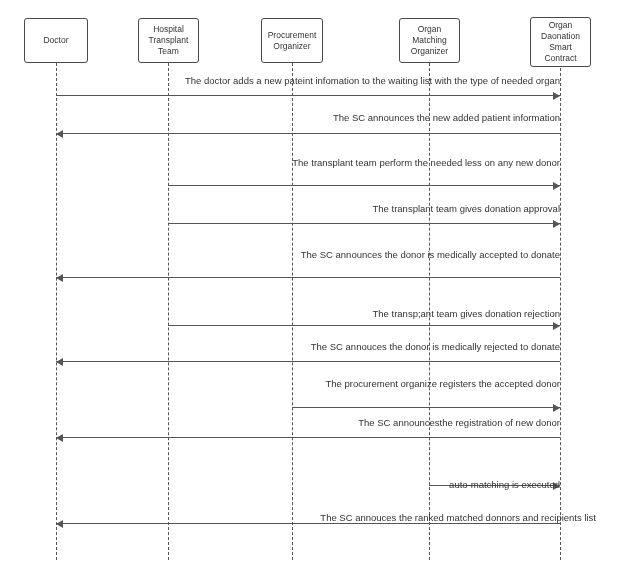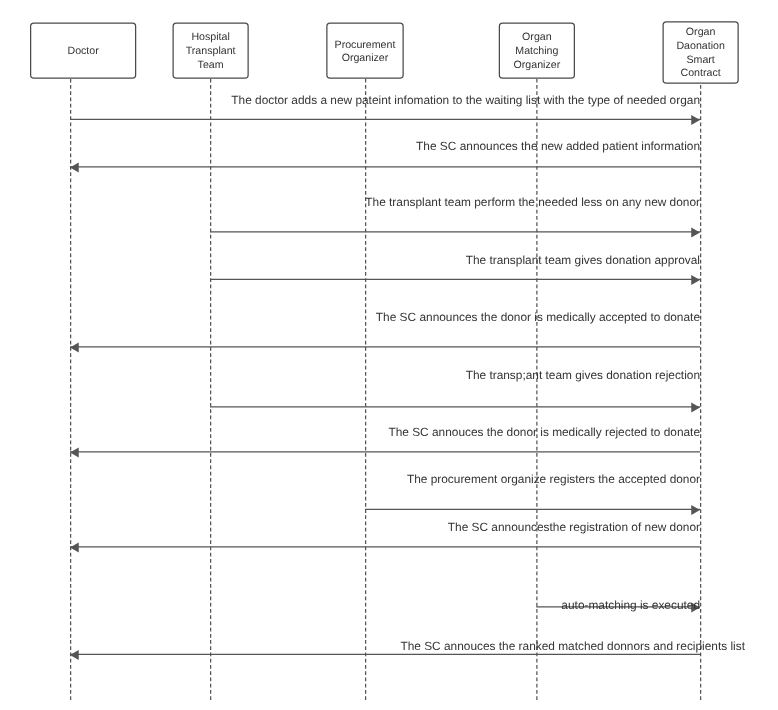--- a/index.html
+++ b/index.html
@@ -96,39 +96,39 @@
       <div class="arrowhead right" style="top: 181.5px; left: 553px;"></div>
       <div class="msg-label" style="left: 168px; width: 392px; top: 157px;">The transplant team perform the needed less on any new donor</div>
       <div class="msg-line" style="left: 168px; top: 223px; width: 392px;"></div>
       <div class="arrowhead right" style="top: 219.5px; left: 553px;"></div>
       <div class="msg-label" style="left: 168px; width: 392px; top: 203px;">The transplant team gives donation approval</div>
       <div class="msg-line" style="left: 56px; top: 277px; width: 504px;"></div>
       <div class="arrowhead left" style="top: 273.5px; left: 56px;"></div>
       <div class="msg-label" style="left: 56px; width: 504px; top: 249px;">The SC announces the donor is medically accepted to donate</div>
       <div class="msg-line" style="left: 168px; top: 325px; width: 392px;"></div>
       <div class="arrowhead right" style="top: 321.5px; left: 553px;"></div>
-      <div class="msg-label" style="left: 168px; width: 392px; top: 295px;">The transp;ant team gives donation rejection</div>
+      <div class="msg-label" style="left: 168px; width: 392px; top: 308px;">The transp;ant team gives donation rejection</div>
       <div class="msg-line" style="left: 56px; top: 361px; width: 504px;"></div>
       <div class="arrowhead left" style="top: 357.5px; left: 56px;"></div>
       <div class="msg-label" style="left: 56px; width: 504px; top: 341px;">The SC annouces the donor is medically rejected to donate</div>
       <div class="msg-line" style="left: 292px; top: 407px; width: 268px;"></div>
       <div class="arrowhead right" style="top: 403.5px; left: 553px;"></div>
       <div class="msg-label" style="left: 292px; width: 268px; top: 378px;">The procurement organize registers the accepted donor</div>
       <div class="msg-line" style="left: 56px; top: 437px; width: 504px;"></div>
       <div class="arrowhead left" style="top: 433.5px; left: 56px;"></div>
       <div class="msg-label" style="left: 56px; width: 504px; top: 417px;">The SC announcesthe registration of new donor</div>
       <div class="msg-line" style="left: 429px; top: 485px; width: 131px;"></div>
       <div class="arrowhead right" style="top: 481.5px; left: 553px;"></div>
       <div class="msg-label" style="left: 429px; width: 131px; top: 455px; margin-top: 24px;">auto-matching is executed</div>
       <div class="msg-line" style="left: 56px; top: 523px; width: 504px;"></div>
       <div class="arrowhead left" style="top: 519.5px; left: 56px;"></div>
       <div class="msg-label" style="left: 56px; width: 504px; top: 512px; margin-left: 36px;">The SC annouces the ranked matched donnors and recipients list</div>
     </div>
   <div id="actors-layer">
-      <div class="actor-box" style="left: 24px; top: 18px; width: 85px; height: 45px;">
+      <div class="actor-box" style="left: 24px; top: 18px; width: 64px; height: 45px;">
         <span class="actor-label">Doctor</span>
       </div>
       <div class="actor-box" style="left: 138px; top: 18px; width: 61px; height: 45px;">
         <span class="actor-label">Hospital
 Transplant
 Team</span>
       </div>
       <div class="actor-box" style="left: 261px; top: 18px; width: 62px; height: 45px; justify-content: center;">
         <span class="actor-label">Procurement
 Organizer</span>

